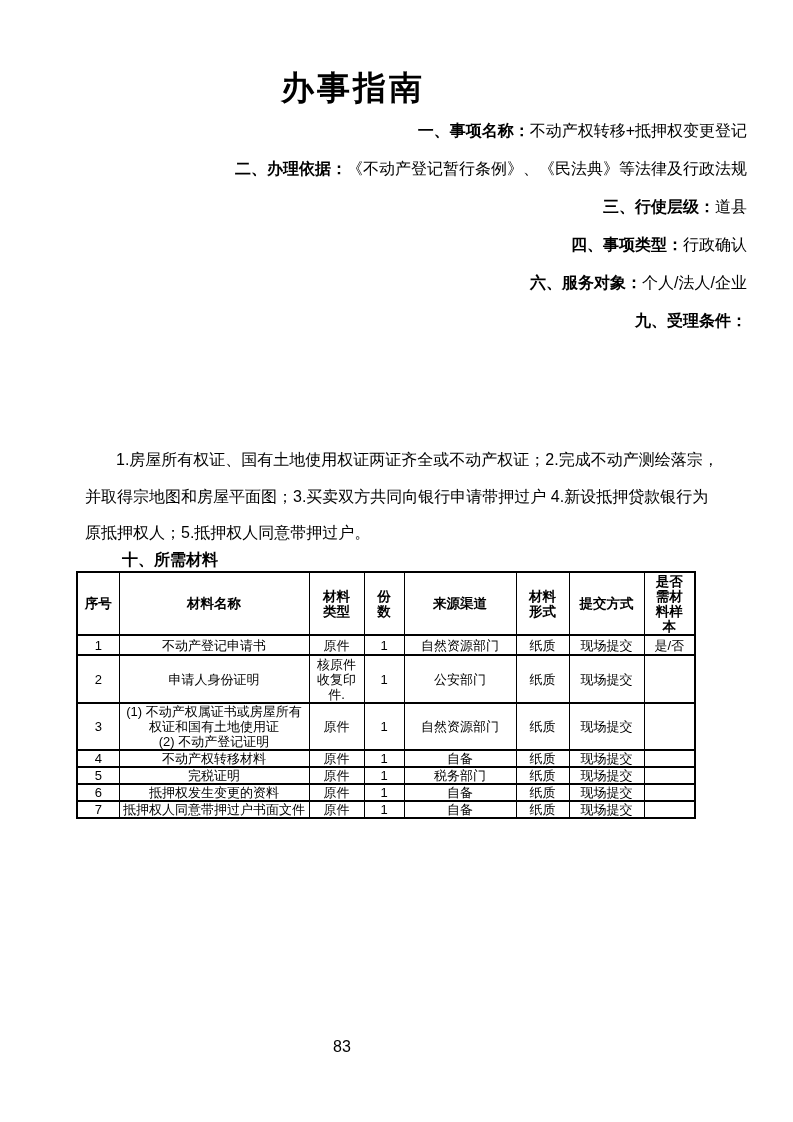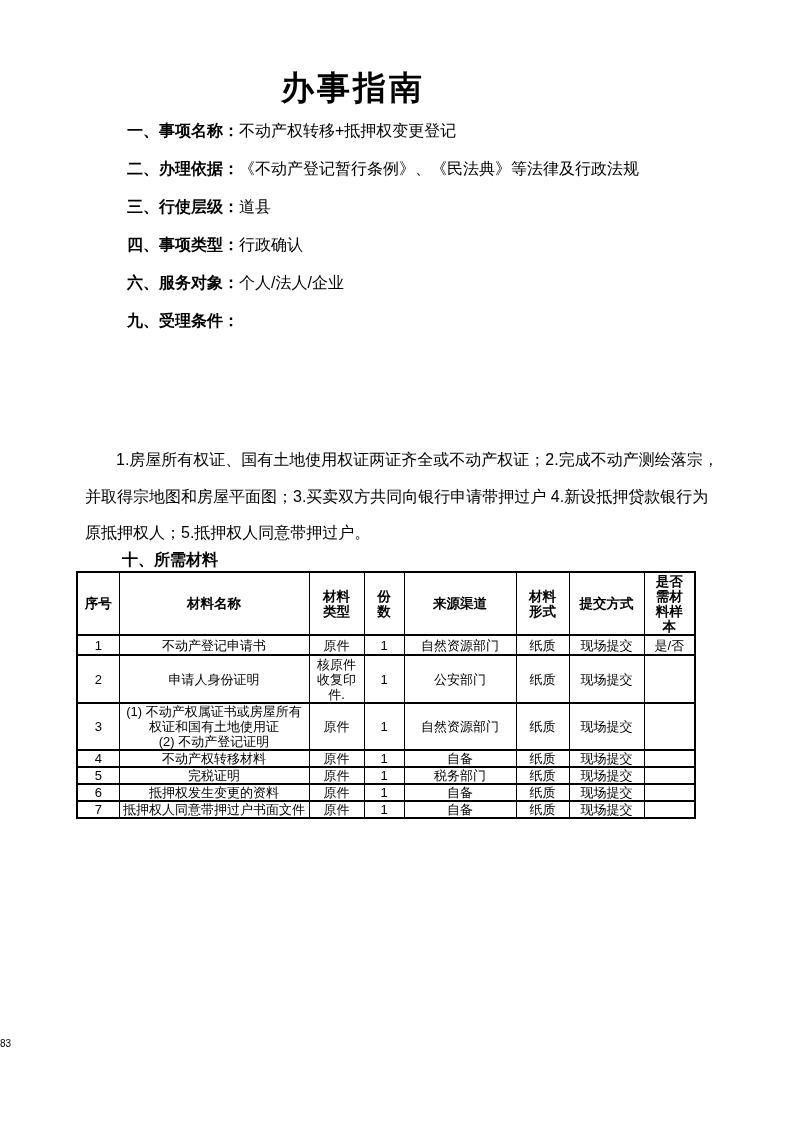--- a/index.html
+++ b/index.html
@@ -23,20 +23,21 @@
     text-align: center;
     font-size: 33px;
     font-weight: 700;
     letter-spacing: 3px;
   }
   .items {
     position: absolute;
     top: 112px;
     left: 127px;
     width: 620px;
+    text-align: right;
   }
   .item {
     height: 38px;
     line-height: 38px;
     font-size: 16px;
     white-space: nowrap;
   }
   .item .lbl {
     font-weight: 700;
   }
@@ -82,21 +83,22 @@
   }
   table.materials th {
     font-weight: 700;
     font-size: 13.5px;
   }
   .page-number {
     position: absolute;
     top: 1038px;
     left: 0;
     width: 684px;
-    font-size: 10px;
+    text-align: center;
+    font-size: 16px;
   }
 </style>
 </head>
 <body>
 
 <main>
 
   <h1 class="doc-title">办事指南</h1>
 
   <section class="items">

